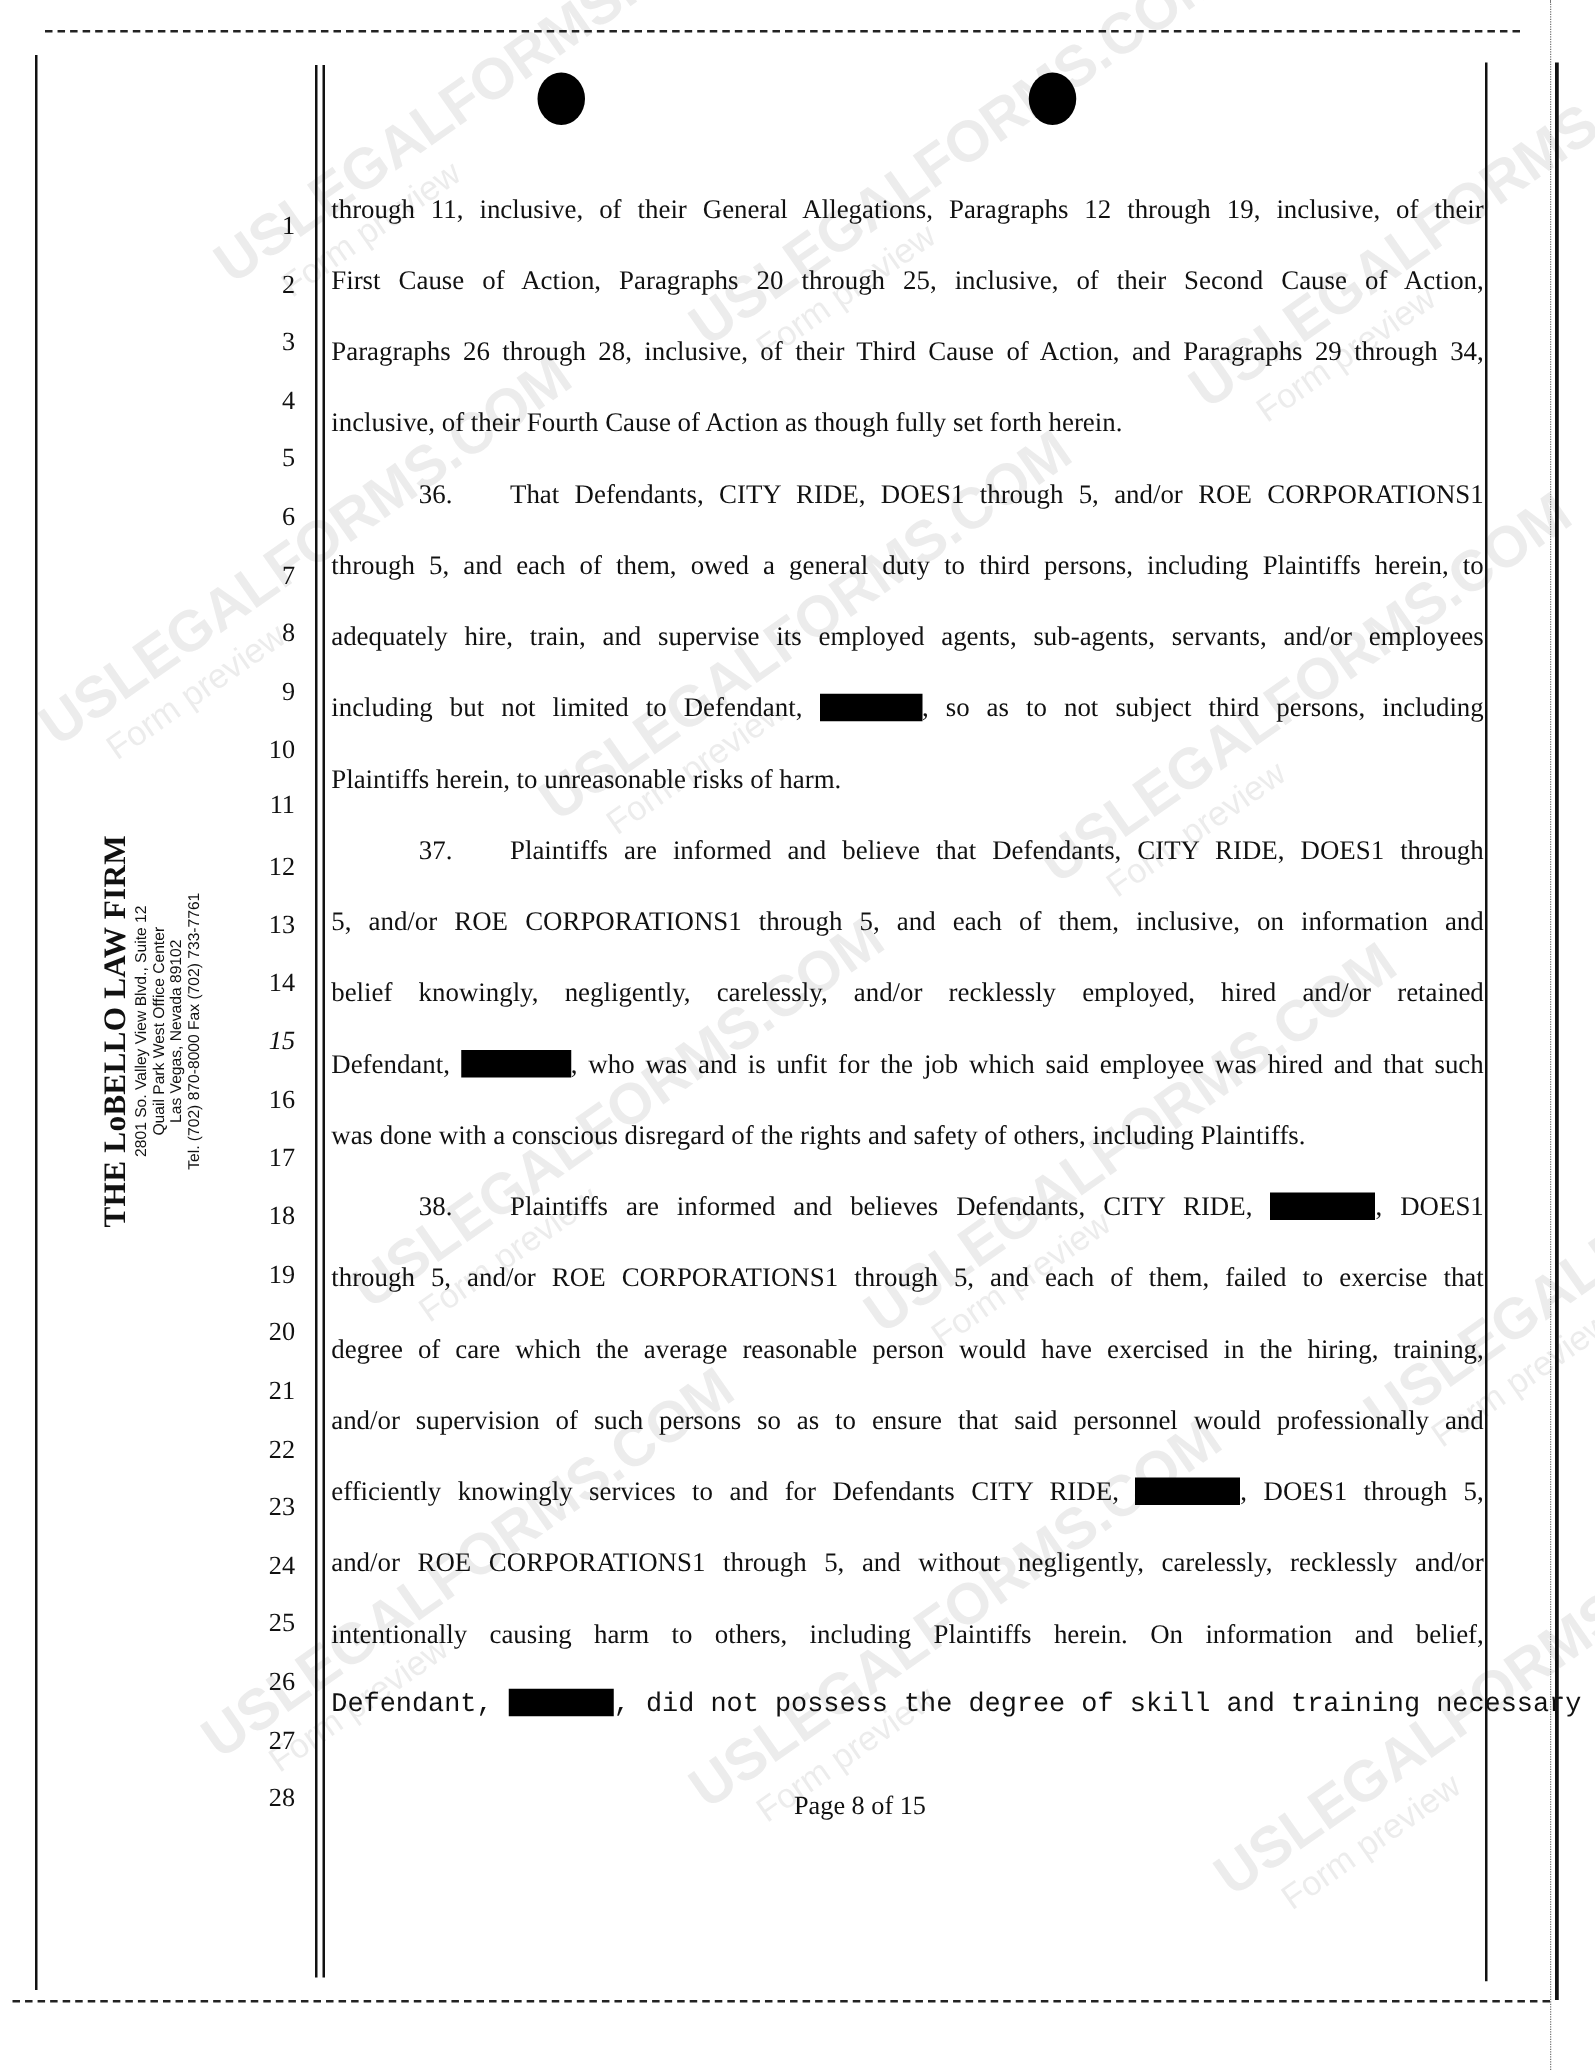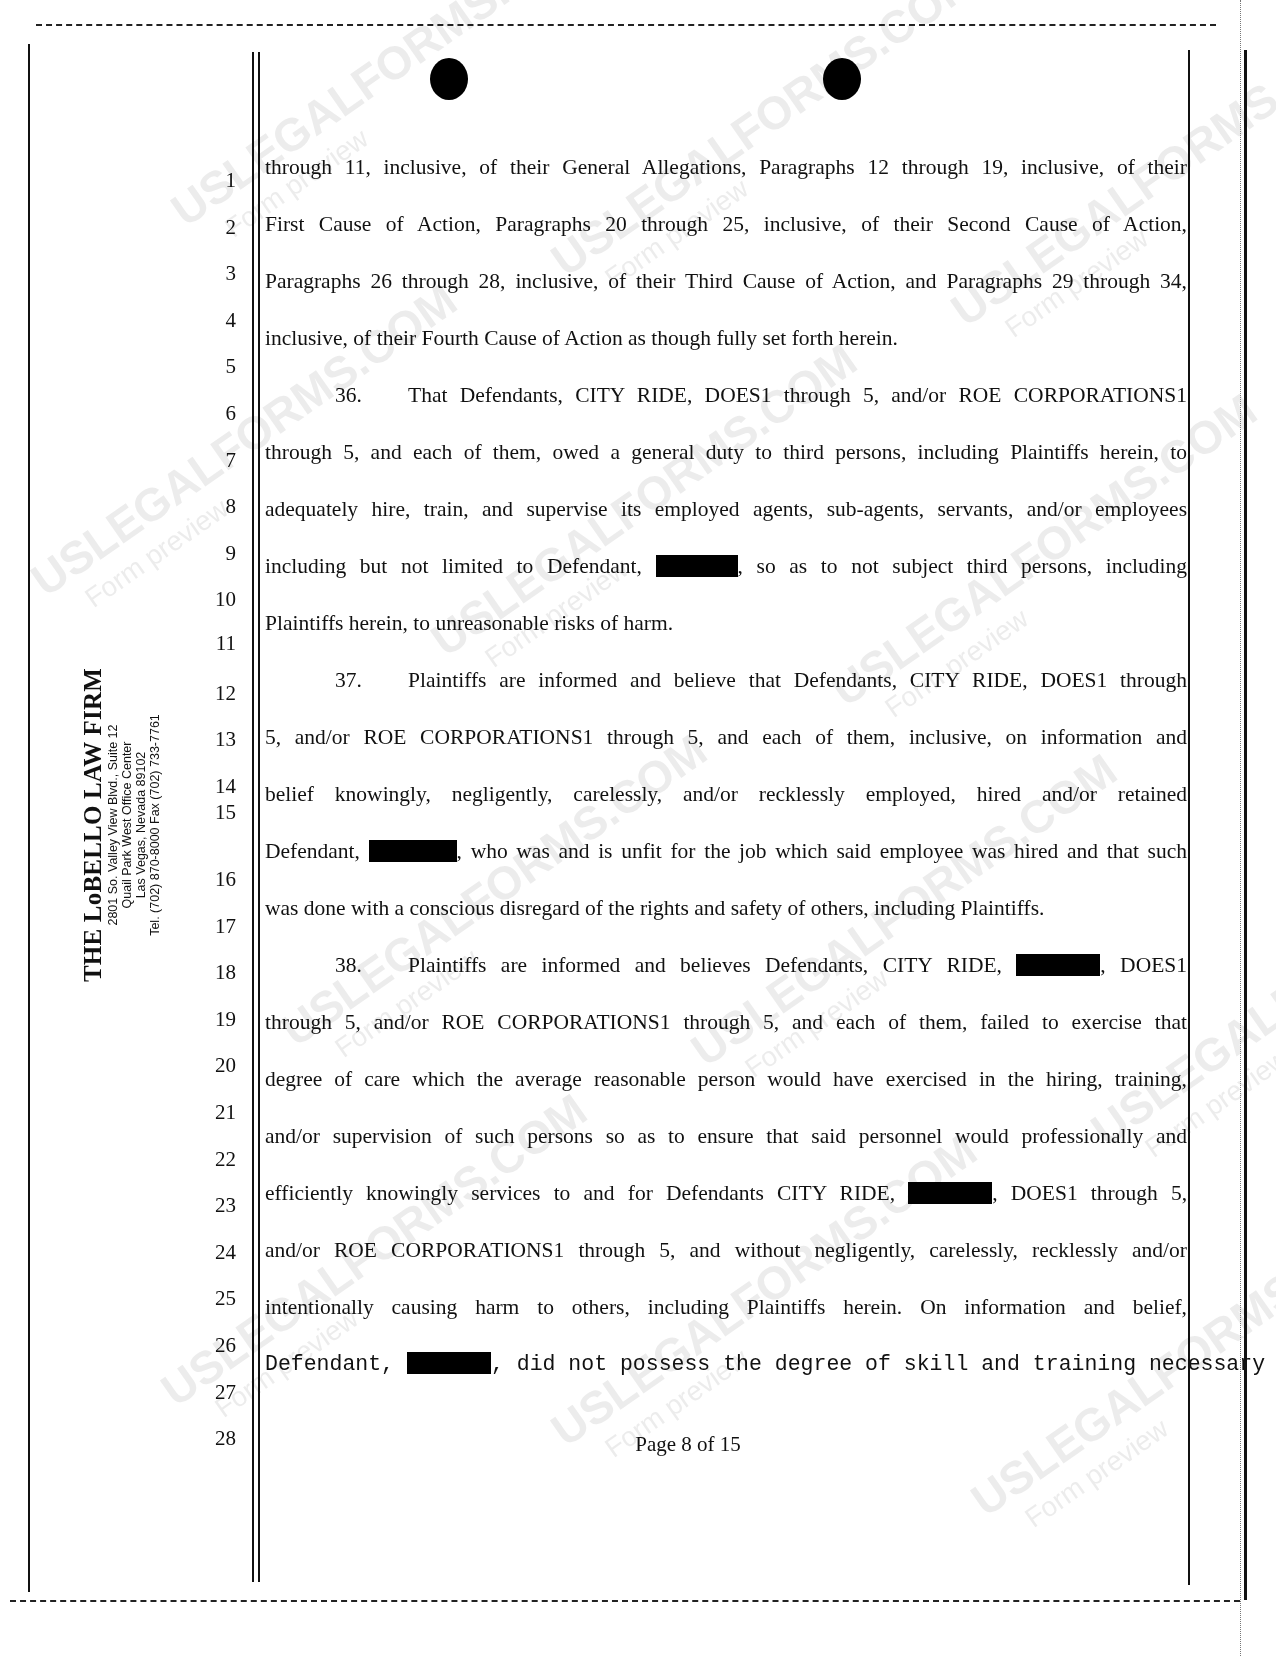--- a/index.html
+++ b/index.html
@@ -76,21 +76,21 @@
     <div class="line-num" style="top:354px;">5</div>
     <div class="line-num" style="top:401px;">6</div>
     <div class="line-num" style="top:448px;">7</div>
     <div class="line-num" style="top:494px;">8</div>
     <div class="line-num" style="top:541px;">9</div>
     <div class="line-num" style="top:587px;">10</div>
     <div class="line-num" style="top:631px;">11</div>
     <div class="line-num" style="top:681px;">12</div>
     <div class="line-num" style="top:727px;">13</div>
     <div class="line-num" style="top:774px;">14</div>
-    <div class="line-num" style="top:800px;">15</div>
+    <div class="line-num" style="top:820px;font-style:italic;">15</div>
     <div class="line-num" style="top:867px;">16</div>
     <div class="line-num" style="top:914px;">17</div>
     <div class="line-num" style="top:960px;">18</div>
     <div class="line-num" style="top:1007px;">19</div>
     <div class="line-num" style="top:1053px;">20</div>
     <div class="line-num" style="top:1100px;">21</div>
     <div class="line-num" style="top:1147px;">22</div>
     <div class="line-num" style="top:1193px;">23</div>
     <div class="line-num" style="top:1240px;">24</div>
     <div class="line-num" style="top:1286px;">25</div>

